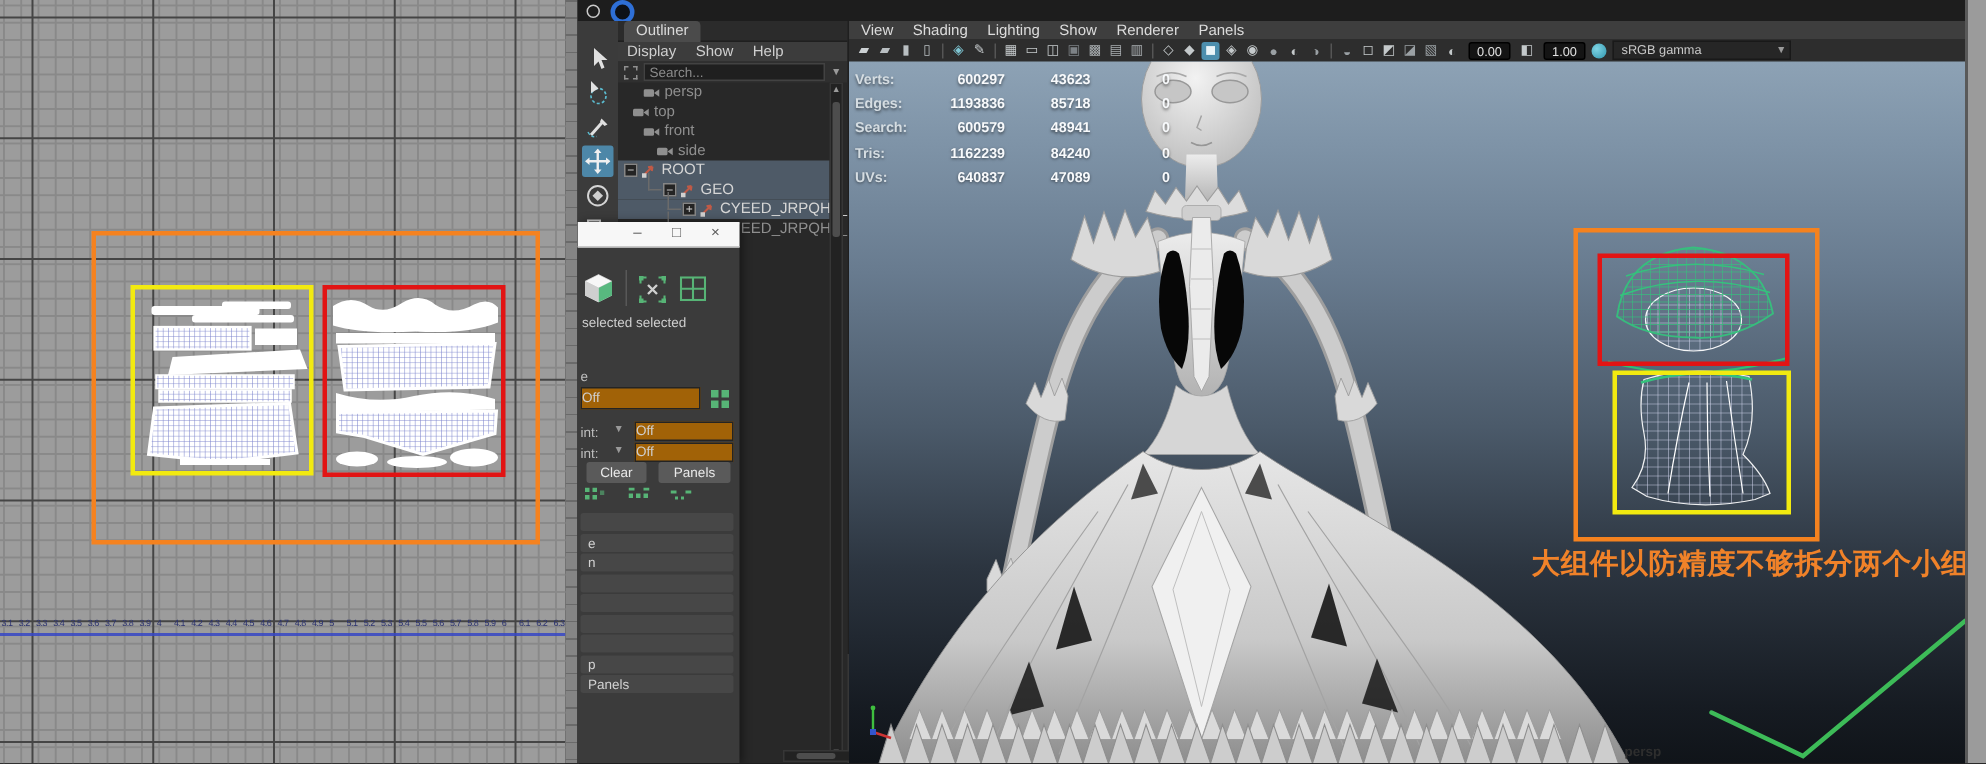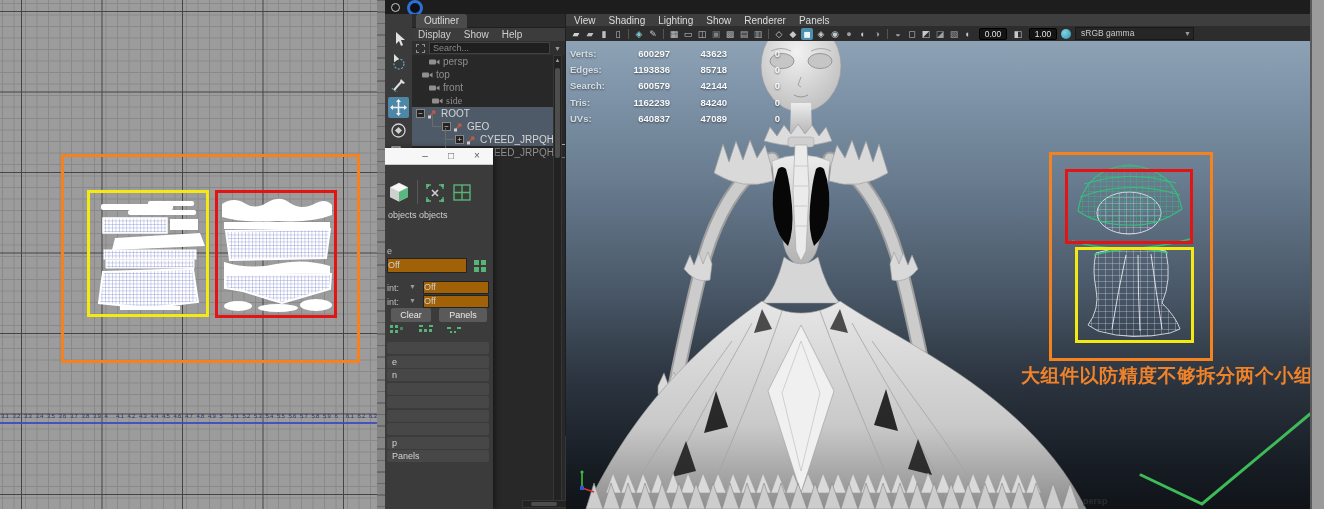--- a/index.html
+++ b/index.html
@@ -267,21 +267,21 @@
           </div>
           <div class="trow dim" style="padding-left: 17px;">
             <div class="ticon">
               <svg width="11" height="8" viewBox="0 0 11 8">
                 <rect x="0" y="1.5" width="7" height="5" rx="1" fill="#8f8f8f"></rect>
                 <path d="M7 4 L10.5 1.5 V6.5 Z" fill="#8f8f8f"></path>
               </svg>
             </div>
             <span>front</span>
           </div>
-          <div class="trow dim" style="padding-left: 20px; font-family: Liberation Serif, serif;">
+          <div class="trow dim" style="padding-left: 26px;">
             <div class="ticon">
               <svg width="11" height="8" viewBox="0 0 11 8">
                 <rect x="0" y="1.5" width="7" height="5" rx="1" fill="#8f8f8f"></rect>
                 <path d="M7 4 L10.5 1.5 V6.5 Z" fill="#8f8f8f"></path>
               </svg>
             </div>
             <span>side</span>
           </div>
           <div class="trow sel" style="padding-left: 4px;">
             <div class="expander">−</div>
@@ -498,21 +498,21 @@
             </div>
             <div class="hudrow">
               <span class="l">Edges:</span>
               <span class="c1">1193836</span>
               <span class="c2">85718</span>
               <span class="c3">0</span>
             </div>
             <div class="hudrow">
               <span class="l">Search:</span>
               <span class="c1">600579</span>
-              <span class="c2">42144</span>
+              <span class="c2">48941</span>
               <span class="c3">0</span>
             </div>
             <div class="hudrow">
               <span class="l">Tris:</span>
               <span class="c1">1162239</span>
               <span class="c2">84240</span>
               <span class="c3">0</span>
             </div>
             <div class="hudrow">
               <span class="l">UVs:</span>
@@ -556,21 +556,21 @@
           <rect x="1" y="16" width="3" height="3" fill="#57b476"></rect>
             <rect x="16" y="16" width="3" height="3" fill="#57b476"></rect>
         </svg>
       </div>
       <div class="fp-ico" style="left:68px;top:36px;">
         <svg width="18" height="17" viewBox="0 0 18 17">
           <rect x="1" y="1" width="16" height="15" fill="none" stroke="#57b476" stroke-width="1.4"></rect>
           <path d="M9 1 V16 M1 8.5 H17" stroke="#57b476" stroke-width="1.4"></path>
         </svg>
       </div>
-      <div class="fp-text" style="left:3px;top:62px;">objects objects</div>
+      <div class="fp-text" style="left:3px;top:62px;">selected selected</div>
       <div class="fp-text" style="left:2px;top:98px;color:#bfbfbf;">e</div>
       <div class="fp-field" style="left:2px;top:110px;width:80px;">Off</div>
       <div class="fp-ico" style="left:88px;top:111px;">
         <svg width="14" height="14" viewBox="0 0 14 14">
           <rect x="1" y="1" width="5" height="5" fill="#57b476"></rect>
             <rect x="8" y="1" width="5" height="5" fill="#57b476"></rect>
           <rect x="1" y="8" width="5" height="5" fill="#57b476"></rect>
             <rect x="8" y="8" width="5" height="5" fill="#57b476"></rect>
         </svg>
       </div>

